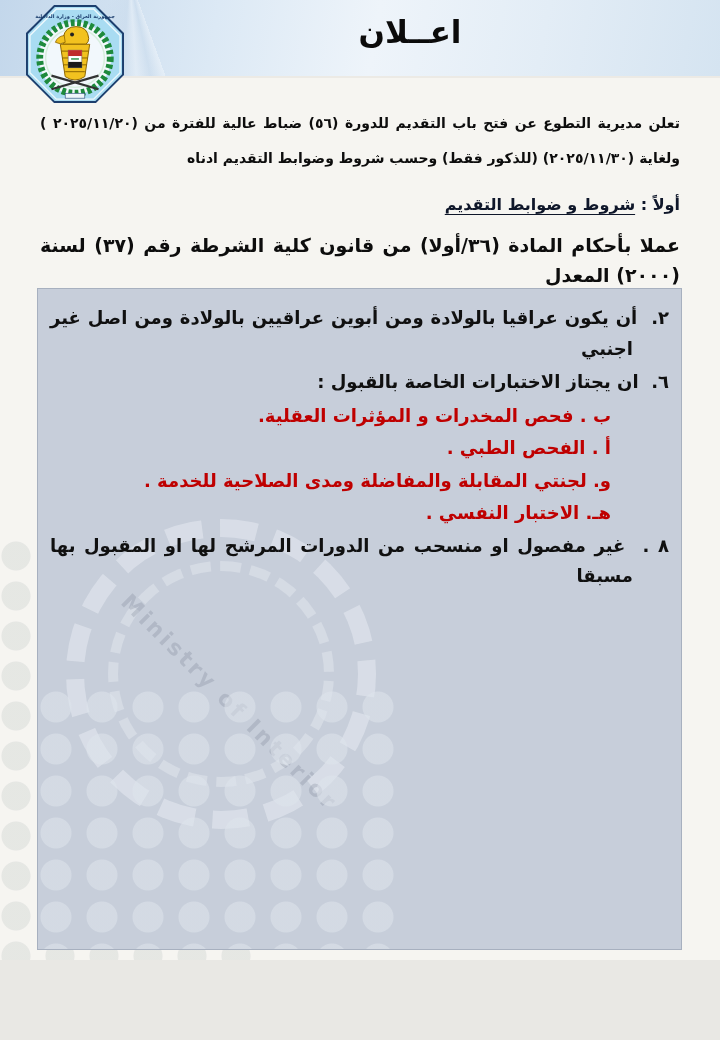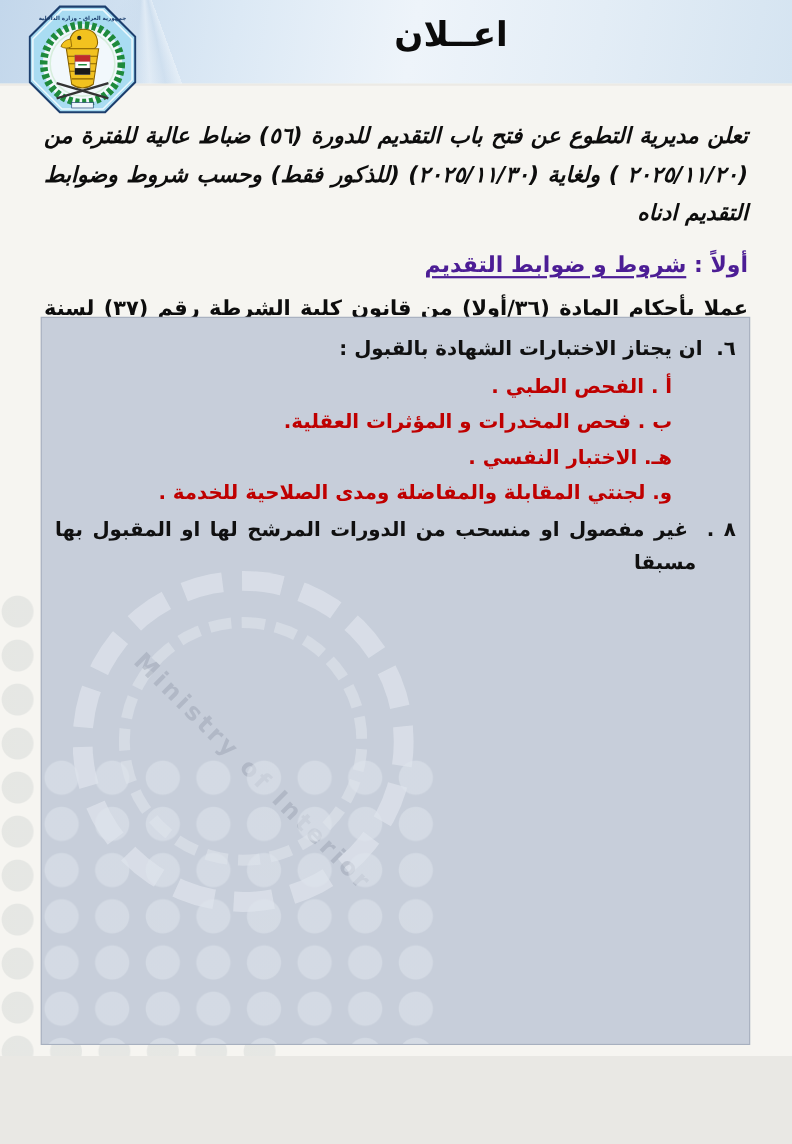--- a/index.html
+++ b/index.html
@@ -33,25 +33,25 @@
     background-size:10px 9px;
   }
   .title{
     position:absolute;top:14px;right:0;left:100px;
     text-align:center;font-size:31px;letter-spacing:1px;color:#0b0b0b;margin:0;
   }
   
   .logo{position:absolute;top:4px;left:26px;width:98px;height:106px;z-index:5;}
   
   .intro{
-    margin:28px 40px 0 40px;font-size:20px;line-height:35px;
-    text-align:justify;text-align-last:right;color:#0d0d0d;font-style:italic;
+    margin:28px 40px 0 40px;font-size:14px;line-height:35px;
+    text-align:justify;text-align-last:right;color:#0d0d0d;
   }
   .section-heading{
-    margin:14px 40px 0 40px;font-size:20px;color:#4c1d95;line-height:30px;
+    margin:14px 40px 0 40px;font-size:16px;color:#0f172a;line-height:30px;
   }
   .section-heading .ul{text-decoration:underline;text-underline-offset:4px;}
   .legal{
     margin:10px 40px 0 40px;font-size:19px;line-height:30px;color:#0d0d0d;
     text-align:justify;text-align-last:right;
   }
   
   .box{
     position:absolute;top:288px;right:38px;left:37px;bottom:10px;
     background:#c7ceda;border:1px solid rgba(110,120,140,.35);
@@ -124,23 +124,24 @@
     <p class="section-heading"><span>أولاً : </span><span class="ul">شروط و ضوابط التقديم</span></p>
 
     <p class="legal">عملا بأحكام المادة (٣٦/أولا) من قانون كلية الشرطة رقم (٣٧) لسنة (٢٠٠٠) المعدل</p>
 
     <section class="box">
       <div class="wm-wreath"></div>
       <div class="wm-wreath2"></div>
       <div class="wm-text">Ministry of Interior</div>
       <div class="box-bubbles"></div>
       <div class="conditions" id="conditions-list">
-          <div class="item"><span class="marker">٦.&nbsp; </span><span>ان يجتاز الاختبارات الشهادة بالقبول :</span></div>
+          <div class="item"><span class="marker">٢.&nbsp; </span><span>أن يكون عراقيا بالولادة ومن أبوين عراقيين بالولادة ومن اصل غير اجنبي</span></div>
+          <div class="item"><span class="marker">٦.&nbsp; </span><span>ان يجتاز الاختبارات الخاصة بالقبول :</span></div>
+          <div class="sub">ب .&nbsp;فحص المخدرات و المؤثرات العقلية.</div>
           <div class="sub">أ .&nbsp;الفحص الطبي .</div>
-          <div class="sub">ب .&nbsp;فحص المخدرات و المؤثرات العقلية.</div>
+          <div class="sub">و.&nbsp;لجنتي المقابلة والمفاضلة ومدى الصلاحية للخدمة .</div>
           <div class="sub">هـ.&nbsp;الاختبار النفسي .</div>
-          <div class="sub">و.&nbsp;لجنتي المقابلة والمفاضلة ومدى الصلاحية للخدمة .</div>
           <div class="item"><span class="marker">٨ .&nbsp; </span><span>غير مفصول او منسحب من الدورات المرشح لها او المقبول بها مسبقا</span></div>
         </div>
     </section>
   </main>
 
 </div>
 
 </body></html>

